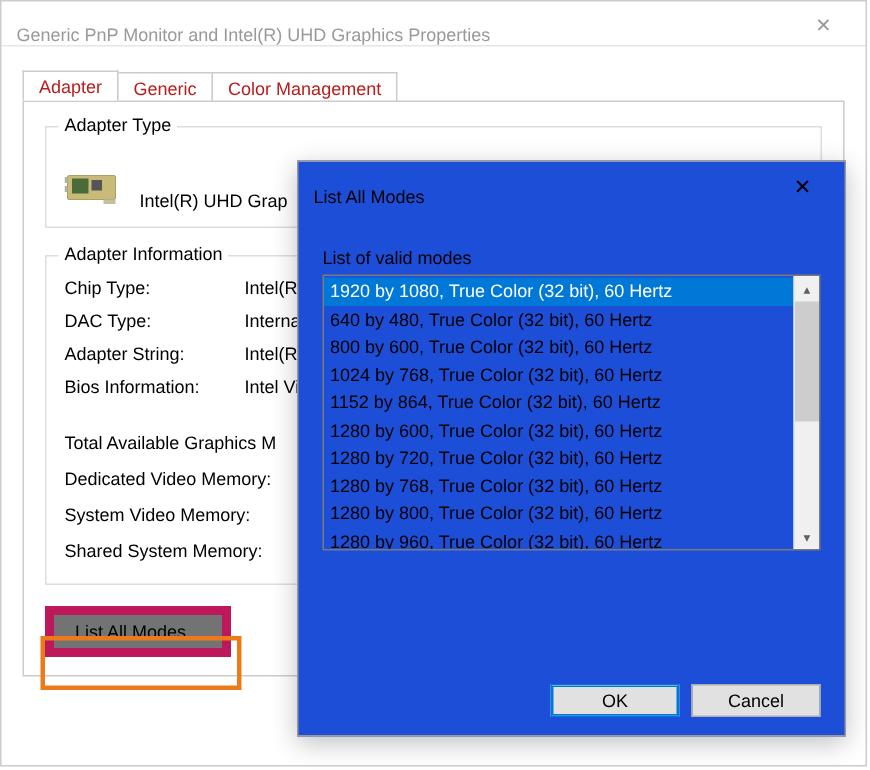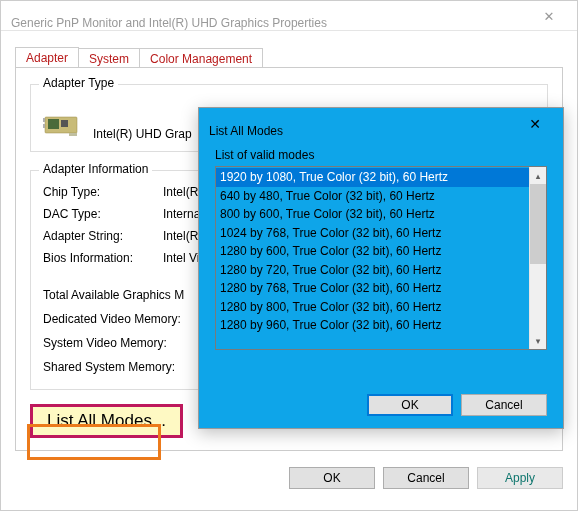--- a/index.html
+++ b/index.html
@@ -103,23 +103,23 @@
     line-height: 22px;
   }
   .info-label { width: 120px; }
   .totals { margin-top: 14px; }
   .totals .info-row { line-height: 24px; }
 
   .list-all-btn {
     display: inline-block;
     margin-top: 14px;
     padding: 4px 14px;
-    background: #fef9c3;
-    border: 3px solid #be185d;
-    font-size: 17px;
+    background: #737373;
+    border: 6px solid #be185d;
+    font-size: 12px;
   }
   .highlight-rect {
     position: absolute;
     border: 3px solid #ec7a1b;
     pointer-events: none;
     z-index: 5;
   }
 
   .footer-buttons {
     display: flex;
@@ -140,27 +140,28 @@
     background: #e9e9e9;
     border-color: #ccc;
   }
 
   
   .dialog {
     position: absolute;
     left: 198px;
     top: 107px;
     width: 366px;
-    height: 322px;
+    height: 384px;
     border: 1px solid #999;
-    background: #0ea5e9;
+    background: #1d4ed8;
     box-shadow: 0 4px 16px rgba(0,0,0,0.25);
     z-index: 100;
     display: flex;
     flex-direction: column;
+    gap: 17px;
   }
   .dialog .titlebar {
     border-bottom: none;
     color: #000;
   }
   .dialog .titlebar .close { color: #000; font-size: 14px; }
   .dialog .body { padding: 4px 16px 8px 16px; flex: 1; }
   .dialog .label { font-size: 12px; margin: 6px 0 4px 0; }
   .listbox-wrap {
     border: 1px solid #7a7a7a;
@@ -231,21 +232,21 @@
 <div class="window">
 
   <div class="titlebar">
     <span class="title">Generic PnP Monitor and Intel(R) UHD Graphics Properties</span>
     <span class="close">✕</span>
   </div>
 
   <div class="content">
     <div class="tabs">
       <div class="tab active">Adapter</div>
-      <div class="tab inactive">System</div>
+      <div class="tab inactive">Generic</div>
       <div class="tab inactive">Color Management</div>
     </div>
 
     <div class="panel">
 
       <div class="groupbox">
         <span class="groupbox-title">Adapter Type</span>
         <div class="adapter-type-row">
           <svg class="graphics-icon" viewBox="0 0 40 30">
             <rect x="2" y="6" width="32" height="16" rx="1" fill="#c8bb78" stroke="#9a8a45" stroke-width="0.5"></rect>
@@ -315,20 +316,21 @@
     <span class="close">✕</span>
   </div>
   <div class="body">
     <div class="label">List of valid modes</div>
     <div class="listbox-wrap">
       <div class="listbox" id="modes-list">
           <div class="item selected">1920 by 1080, True Color (32 bit), 60 Hertz</div>
           <div class="item">640 by 480, True Color (32 bit), 60 Hertz</div>
           <div class="item">800 by 600, True Color (32 bit), 60 Hertz</div>
           <div class="item">1024 by 768, True Color (32 bit), 60 Hertz</div>
+          <div class="item">1152 by 864, True Color (32 bit), 60 Hertz</div>
           <div class="item">1280 by 600, True Color (32 bit), 60 Hertz</div>
           <div class="item">1280 by 720, True Color (32 bit), 60 Hertz</div>
           <div class="item">1280 by 768, True Color (32 bit), 60 Hertz</div>
           <div class="item">1280 by 800, True Color (32 bit), 60 Hertz</div>
           <div class="item">1280 by 960, True Color (32 bit), 60 Hertz</div>
         </div>
       <div class="scrollbar">
         <div class="scroll-arrow up">▴</div>
         <div class="scroll-thumb"></div>
         <div class="scroll-arrow down">▾</div>

